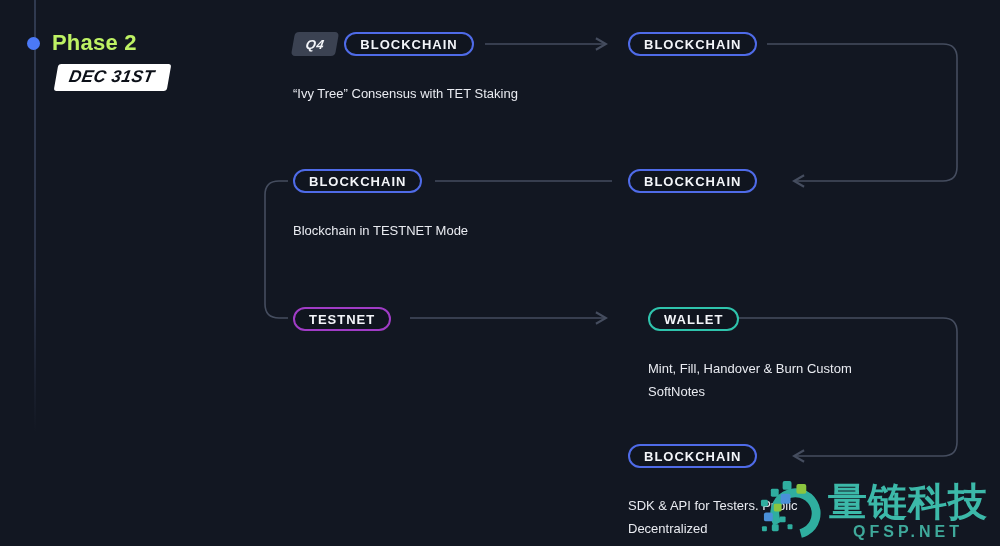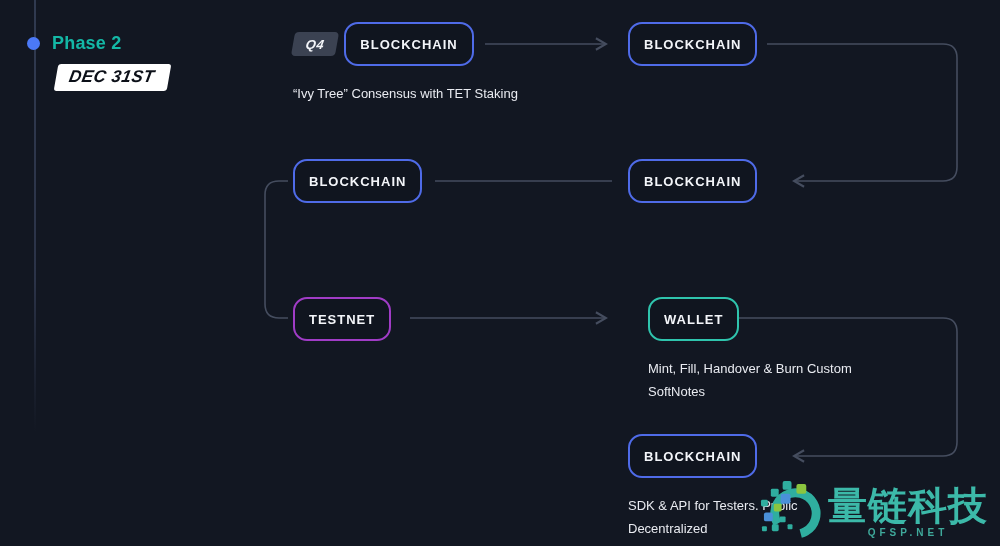--- a/index.html
+++ b/index.html
@@ -17,21 +17,21 @@
     position:absolute; left:34px; top:0; width:2px; height:432px;
     background: linear-gradient(to bottom, #303a50 0%, #2b3348 65%, rgba(43,51,72,0) 100%);
   }
   .timeline-dot {
     position:absolute; left:27px; top:37px; width:13px; height:13px;
     border-radius:50%; background: var(--dot, #4b79f7);
   }
 
   
   .phase-header { position:absolute; left:52px; top:30px; }
-  .phase-title { font-size:18px; font-weight:700; color:#14b8a6; line-height:26px; letter-spacing:0.2px; }
+  .phase-title { font-size:22px; font-weight:700; color:#bef264; line-height:26px; letter-spacing:0.2px; }
   .date-badge {
     display:inline-block; margin-top:8px; margin-left:4px;
     background:#ffffff; color:#0c1018;
     font-size:17px; font-weight:800; font-style:italic; letter-spacing:0.5px;
     padding:3px 15px 4px 13px; border-radius:3px;
     transform: skewX(-10deg);
   }
   .date-badge span { display:inline-block; }
 
   
@@ -46,21 +46,21 @@
   .item3 { left:293px; top:168px; }
   .item4 { left:628px; top:168px; }
   .item5 { left:293px; top:306px; }
   .item6 { left:648px; top:306px; }
   .item7 { left:628px; top:443px; }
 
   .badges { display:flex; align-items:center; gap:7px; height:26px; }
   .badge {
     display:inline-flex; align-items:center; justify-content:center;
     font-size:13px; font-weight:700; letter-spacing:1px; color:#f3f5f9;
-    height:44px; padding:0 14px; border-radius:14px;
+    height:24px; padding:0 14px; border-radius:14px;
     background:#10151f;
   }
   .badge.blue   { border:2px solid var(--accent_blue,  #4f6be8); }
   .badge.purple { border:2px solid var(--accent_purple,#a03cc6); }
   .badge.teal   { border:2px solid var(--accent_teal,  #2fc4ad); }
   .badge.solid {
     background: var(--badge_solid_bg, #3b4252);
     border:none; border-radius:4px; height:24px; padding:0 13px;
     transform: skewX(-10deg); font-style:italic; letter-spacing:0.5px;
   }
@@ -74,21 +74,21 @@
     position:absolute; right:12px; bottom:3px;
     display:flex; align-items:center; gap:5px; z-index:5;
   }
   .wm-logo { width:63px; height:63px; }
   .wm-text { display:flex; flex-direction:column; align-items:center; }
   .wm-brand {
     font-size:39px; line-height:40px; font-weight:700;
     color: var(--wm, #3cb9a9); letter-spacing:1px; white-space:nowrap;
   }
   .wm-domain {
-    font-size:10px; font-weight:700; letter-spacing:4px;
+    font-size:16px; font-weight:700; letter-spacing:4px;
     color: var(--wm_dim, #3fa99b); margin-top:1px;
   }
 </style>
 </head>
 <body>
 
 <div class="canvas">
 
   <div class="timeline-line"></div>
   <div class="timeline-dot"></div>
@@ -123,20 +123,21 @@
   <div class="item item2">
     <div class="badges">
       <span class="badge blue">BLOCKCHAIN</span>
     </div>
   </div>
 
   <div class="item item3">
     <div class="badges">
       <span class="badge blue">BLOCKCHAIN</span>
     </div>
+    <p class="desc">Blockchain in TESTNET Mode</p>
   </div>
 
   <div class="item item4">
     <div class="badges">
       <span class="badge blue">BLOCKCHAIN</span>
     </div>
   </div>
 
   <div class="item item5">
     <div class="badges">

